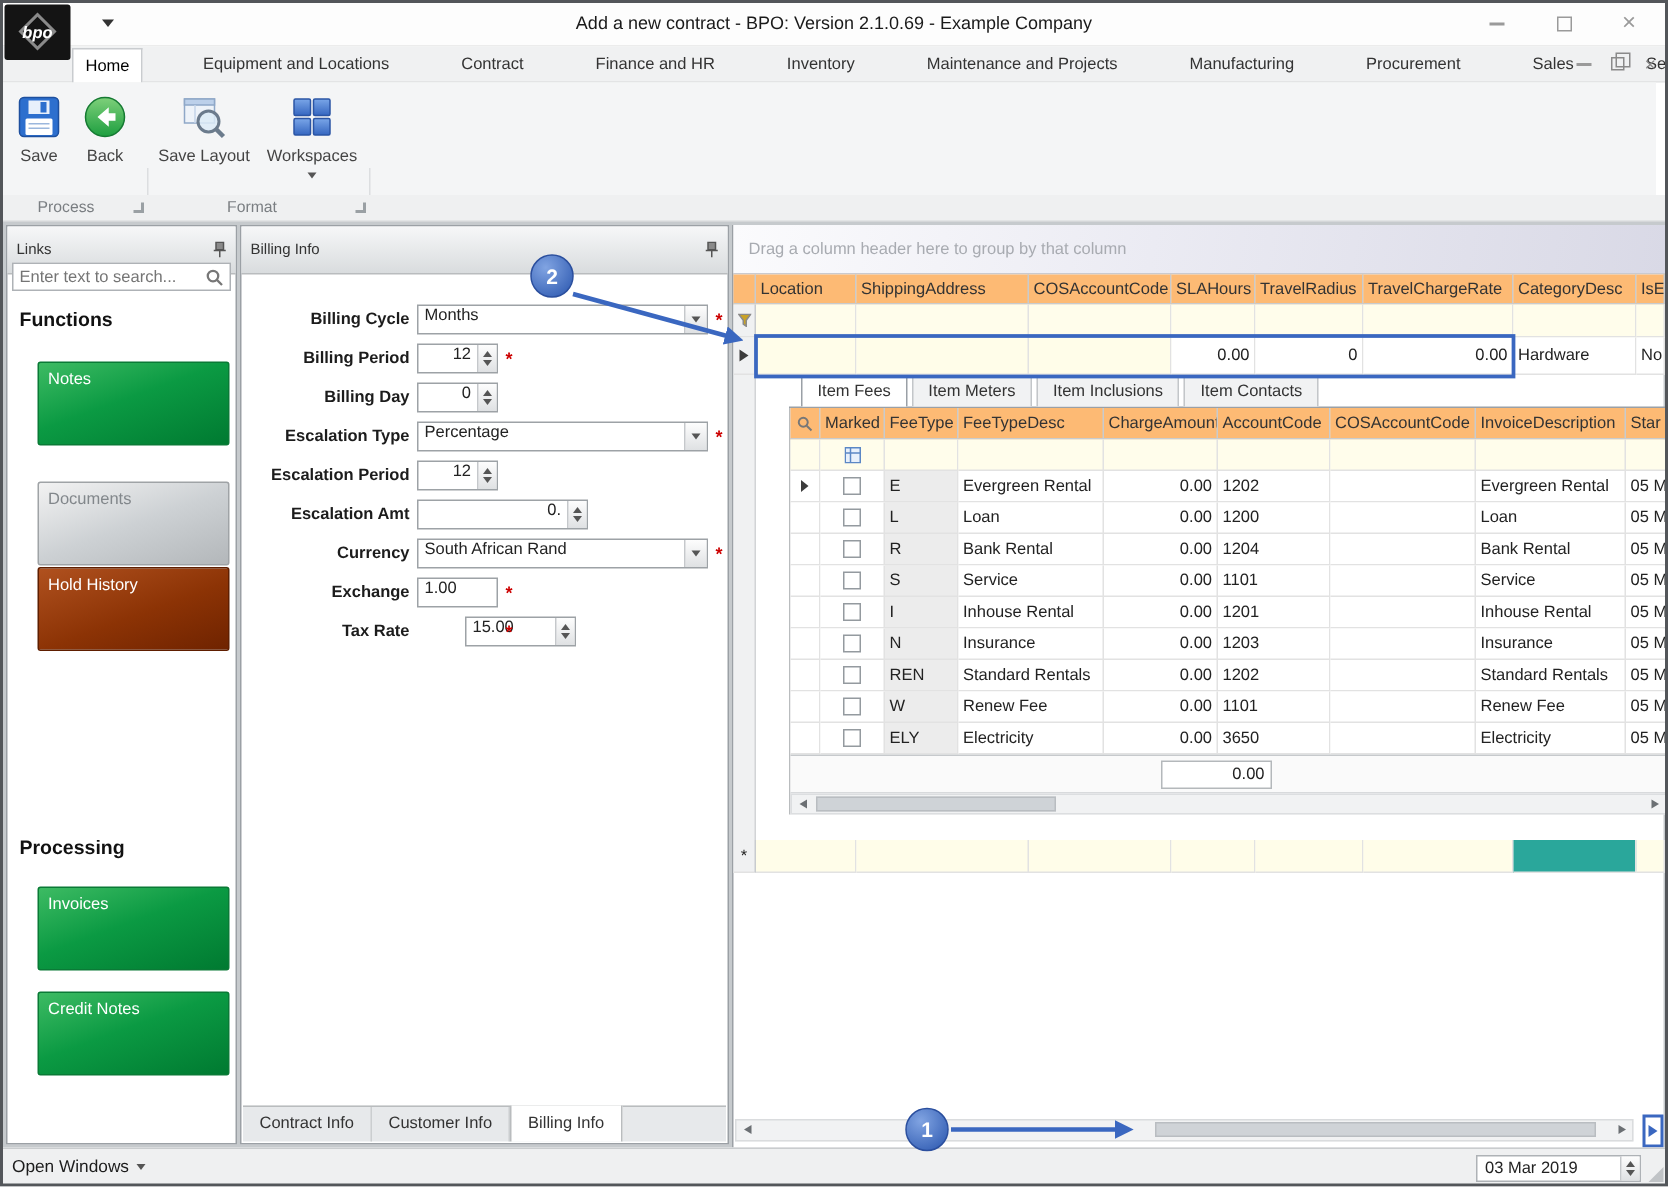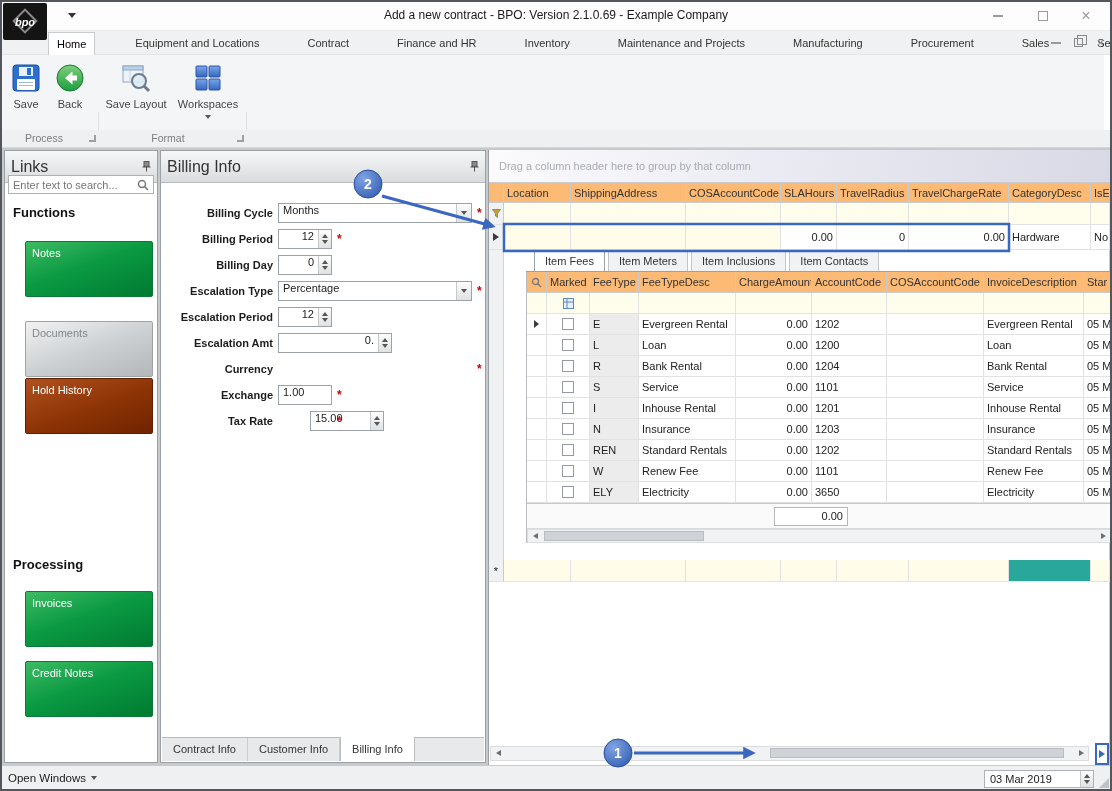--- a/index.html
+++ b/index.html
@@ -37,21 +37,21 @@
   .vsep { position:absolute; top:57px; height:70px; width:1px; background:#dcdee0; }
   .grouprow { position:absolute; top:130px; left:0; width:1112px; height:18px; background:#eff0f1; border-bottom:1px solid #d5d7d9; }
   .grplabel { position:absolute; top:0; height:17px; line-height:17px; text-align:center; font-size:10.5px; color:#7a7e82; }
   .launcher { position:absolute; top:5px; width:7px; height:7px; border-right:2px solid #9aa0a4; border-bottom:2px solid #9aa0a4; }
 
   
   .mainbg { position:absolute; top:148px; left:0; width:1112px; height:617px; background:#c6cacd; }
 
   
   .panel { position:absolute; background:#fff; border:1px solid #9ba0a5; }
-  .panelhdr { height:32px; background:linear-gradient(#f6f7f8,#d9dcde); border-bottom:1px solid #b9bcbe; display:flex; align-items:center; justify-content:space-between; padding:0 6px; font-size:16px; color:#333; }
+  .panelhdr { height:32px; background:linear-gradient(#f6f7f8,#d9dcde); border-bottom:1px solid #b9bcbe; display:flex; align-items:center; justify-content:space-between; padding:0 6px; font-size:10px; color:#333; }
   .heading { position:absolute; left:8px; font-weight:bold; font-size:13px; color:#111; }
   .searchbox { position:absolute; left:3px; top:24px; width:146px; height:19px; border:1px solid #aeb2b6; background:#fff; display:flex; align-items:center; }
   .searchbox input { border:none; outline:none; flex:1; font-size:11px; padding:0 4px; font-family:"Liberation Sans",sans-serif; color:#555; min-width:0; background:transparent; }
 
   .fbtn { position:absolute; left:20px; width:128px; height:56px; border-radius:2px; color:#fff; font-size:11px; padding:5px 6px; }
   .fbtn.green  { background:linear-gradient(160deg,#3dbb63,#0b9a43 45%,#007a31); border:1px solid #0a7a36; }
   .fbtn.silver { background:linear-gradient(160deg,#f2f2f2,#cdd1d4 50%,#b3b7ba); border:1px solid #9fa3a6; color:#82878b; }
   .fbtn.red    { background:linear-gradient(160deg,#b0511f,#8c3305 55%,#6f2300); border:1px solid #5f1e00; }
 
   
@@ -317,20 +317,26 @@
       <span class="fval right">0.</span>
       <span class="updown">
           <span class="tu"></span>
           <span class="td"></span>
         </span>
     </div>
   </div>
 
   <div class="frow" style="top:208px;">
     <div class="flabel">Currency</div>
+    <div class="fctl" style="width:194px;">
+      <span class="fval">South African Rand</span>
+      <span class="dbtn">
+          <span class="ddcaret"></span>
+        </span>
+    </div>
     <span class="req" style="left:316px;">*</span>
   </div>
 
   <div class="frow" style="top:234px;">
     <div class="flabel">Exchange</div>
     <div class="fctl" style="width:54px;">
       <span class="fval">1.00</span>
     </div>
     <span class="req" style="left:176px;">*</span>
   </div>

